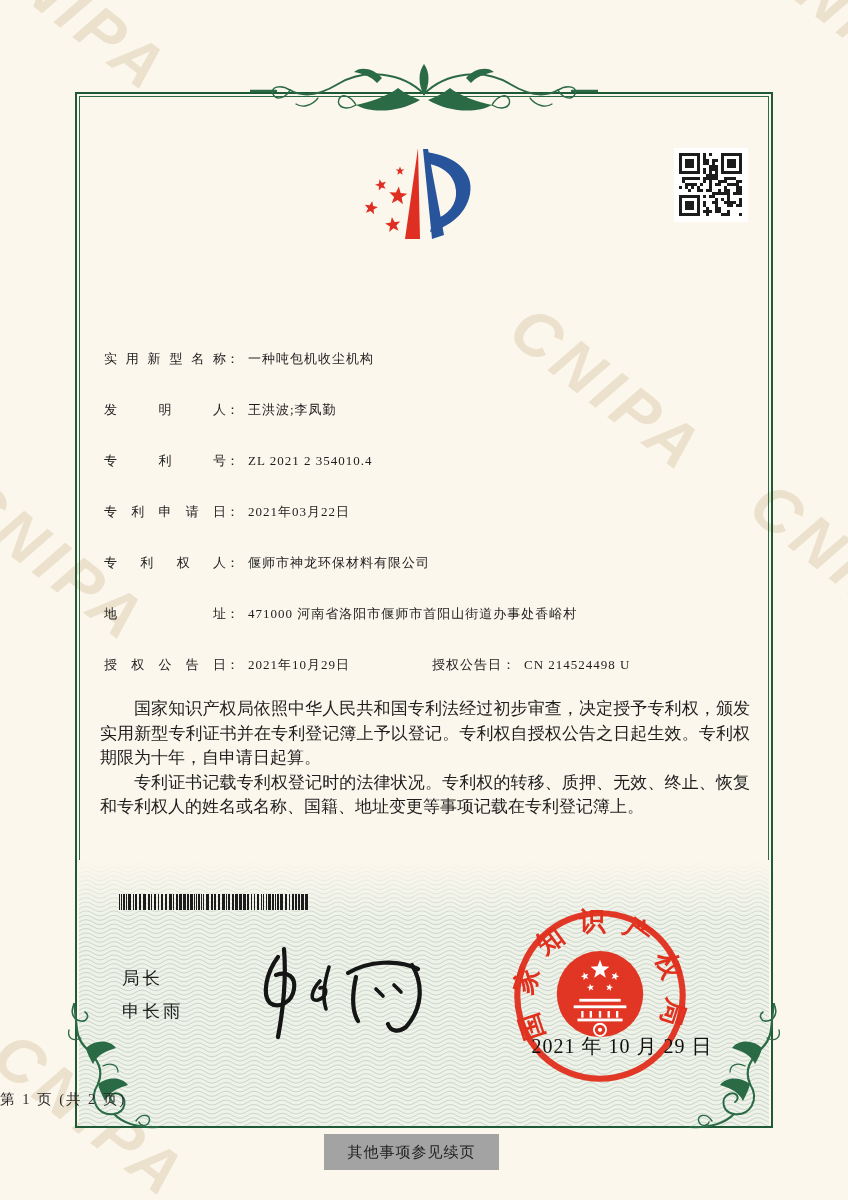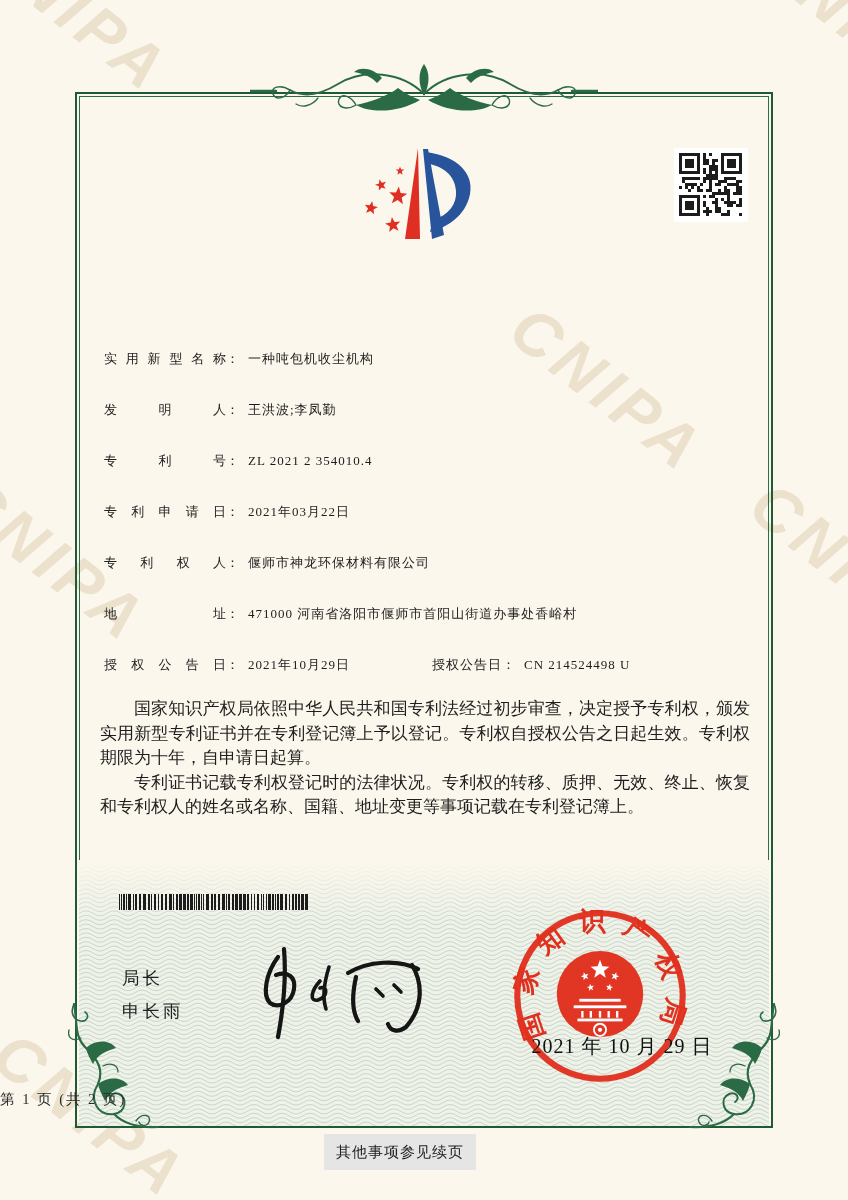--- a/index.html
+++ b/index.html
@@ -52,21 +52,21 @@
   .officer-name{position:absolute;left:122px;top:999px;font-size:17.5px;color:#222;letter-spacing:3px;}
   .signature{position:absolute;left:248px;top:943px;z-index:3;}
 
   .seal{position:absolute;left:506px;top:902px;z-index:2;}
   .seal-date{position:absolute;left:522px;top:1033px;width:200px;text-align:center;
              font-size:20px;letter-spacing:1px;color:#101010;z-index:4;font-family:Liberation Serif, serif;}
 
   .page-info{position:absolute;left:0;right:0;top:1090px;
              font-size:14.5px;letter-spacing:2px;color:#2a2a2a;z-index:2;}
 
-  .cont-box{position:absolute;left:324px;top:1134px;width:152px;height:36px;background:#e5e5e5;
+  .cont-box{position:absolute;left:324px;top:1134px;width:175px;height:36px;background:#a3a3a3;
             text-align:center;line-height:36px;font-size:15px;letter-spacing:1px;color:#222;z-index:2;}
 
   .flourish{position:absolute;z-index:1;}
   .flourish--top{left:250px;top:60px;}
   .flourish--br{left:688px;top:1000px;}
   .flourish--bl{left:68px;top:1000px;transform:scaleX(-1);}
 
   .defs-holder{position:absolute;width:0;height:0;overflow:hidden;}
 </style>
 </head>

